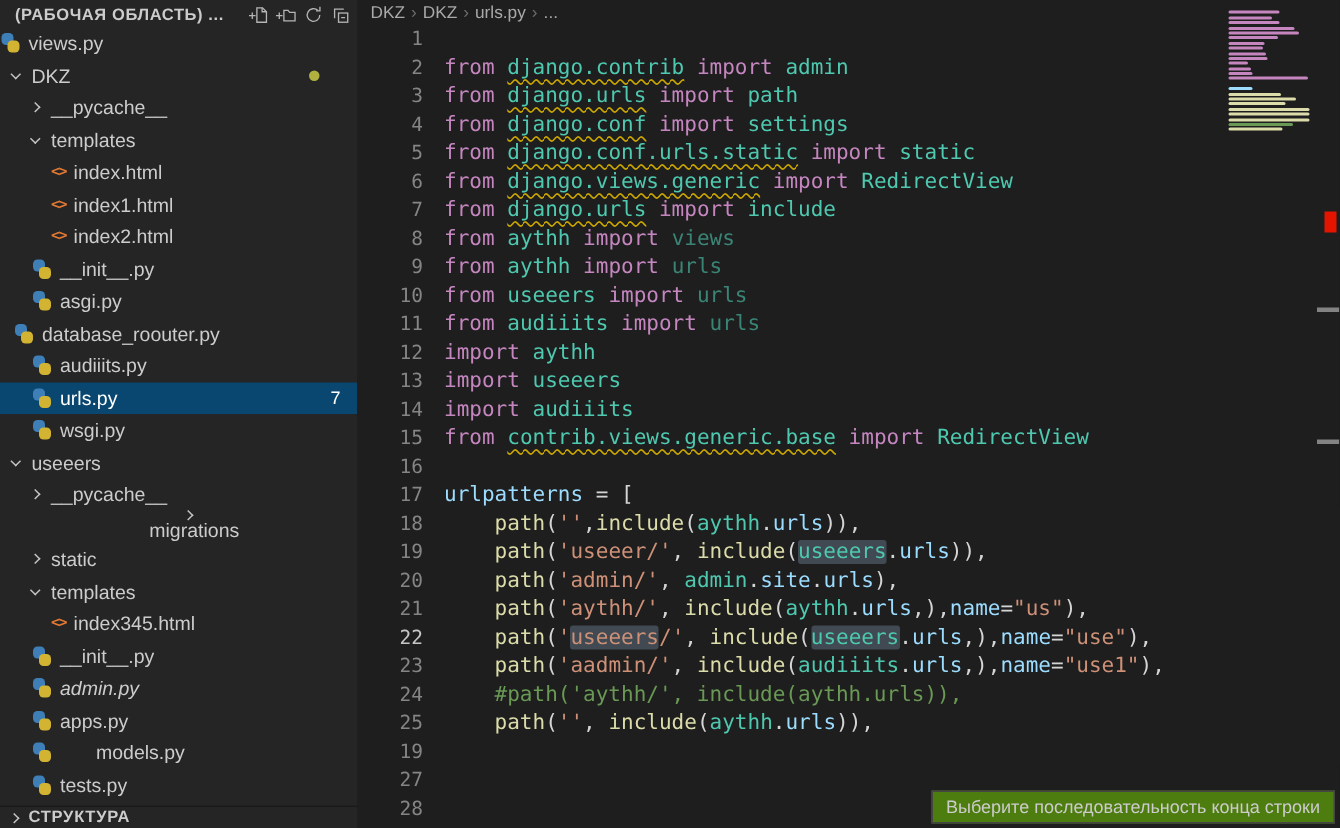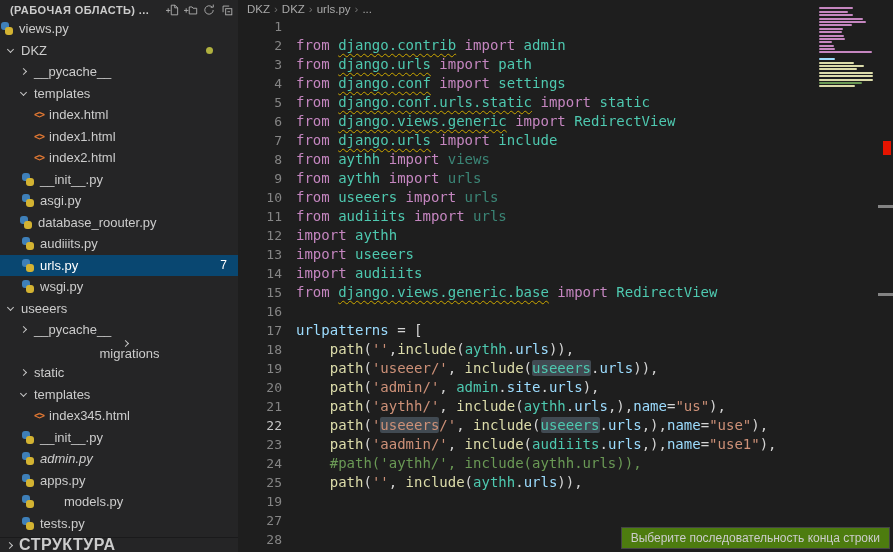--- a/index.html
+++ b/index.html
@@ -17,21 +17,21 @@
   .tree-row.selected{background:var(--selection_bg,#094771);color:#ffffff}
   .chev{width:5px;height:5px;border-right:1.3px solid #c5c5c5;border-bottom:1.3px solid #c5c5c5;display:inline-block;flex:none;margin-right:8px}
   .chev.down{transform:rotate(45deg);margin-top:-2px}
   .chev.right{transform:rotate(-45deg)}
   .icon-py{width:13px;height:13px;position:relative;flex:none;margin-right:6px}
   .py-b{position:absolute;left:1px;top:0;width:8px;height:8px;border-radius:3px;background:#3e7fb8}
   .py-y{position:absolute;right:0;bottom:0;width:8px;height:8px;border-radius:3px;background:#d3b332}
   .icon-html{color:#e37933;font-size:10px;font-weight:bold;margin-right:5px;font-family:"DejaVu Sans Mono",monospace;letter-spacing:-1px;flex:none}
   .badge{margin-left:auto;margin-right:11px;font-size:12px;color:#ffffff}
   .dot{margin-left:auto;margin-right:25px;width:7px;height:7px;border-radius:50%;background:#b0b13f;flex:none}
-  .sb-footer{position:absolute;left:0;right:0;bottom:0;height:15px;display:flex;align-items:center;gap:7px;padding-left:7px;font-size:16px;font-weight:bold;letter-spacing:.5px;background:var(--sidebar_bg,#252526);border-top:1px solid #1a1a1b}
+  .sb-footer{position:absolute;left:0;right:0;bottom:0;height:15px;display:flex;align-items:center;gap:7px;padding-left:7px;font-size:11px;font-weight:bold;letter-spacing:.5px;background:var(--sidebar_bg,#252526);border-top:1px solid #1a1a1b}
   .sb-footer .chev{margin-right:0}
 
   
   .editor{flex:1;position:relative;background:var(--editor_bg,#1e1e1e);overflow:hidden}
   .breadcrumb{height:17px;display:flex;align-items:center;gap:4px;padding-left:9px;font-size:11.5px;color:#a9a9a9}
   .bc-sep{color:#6e6e6e}
   .bc-item{cursor:pointer}
   .code{font-family:"DejaVu Sans Mono",monospace;font-size:14px;line-height:19px;color:var(--plain,#d4d4d4)}
   .code-line{display:flex;height:19px;white-space:pre}
   .ln{width:44px;text-align:right;flex:none;color:#858585;font-size:13px;cursor:pointer}
@@ -133,21 +133,21 @@
           </span>
           <span class="tree-label">__init__.py</span>
         </div>
         <div class="tree-row" style="padding-left: 21px;">
           <span class="icon-py">
             <span class="py-b"></span>
             <span class="py-y"></span>
           </span>
           <span class="tree-label">asgi.py</span>
         </div>
-        <div class="tree-row" style="padding-left: 19px; text-align: right;">
+        <div class="tree-row" style="padding-left: 9px; text-align: right;">
           <span class="icon-py">
             <span class="py-b"></span>
             <span class="py-y"></span>
           </span>
           <span class="tree-label">database_roouter.py</span>
         </div>
         <div class="tree-row" style="padding-left: 21px;">
           <span class="icon-py">
             <span class="py-b"></span>
             <span class="py-y"></span>
@@ -253,21 +253,21 @@
         <div class="code-line"><span class="ln">5</span><span class="lt"><span class="tk-k">from </span><span class="tk-m tk-u">django.conf.urls.static</span><span class="tk-k"> import </span><span class="tk-m">static</span></span></div>
         <div class="code-line"><span class="ln">6</span><span class="lt"><span class="tk-k">from </span><span class="tk-m tk-u">django.views.generic</span><span class="tk-k"> import </span><span class="tk-m">RedirectView</span></span></div>
         <div class="code-line"><span class="ln">7</span><span class="lt"><span class="tk-k">from </span><span class="tk-m tk-u">django.urls</span><span class="tk-k"> import </span><span class="tk-m">include</span></span></div>
         <div class="code-line"><span class="ln">8</span><span class="lt"><span class="tk-k">from </span><span class="tk-m">aythh</span><span class="tk-k"> import </span><span class="tk-m tk-fade">views</span></span></div>
         <div class="code-line"><span class="ln">9</span><span class="lt"><span class="tk-k">from </span><span class="tk-m">aythh</span><span class="tk-k"> import </span><span class="tk-m tk-fade">urls</span></span></div>
         <div class="code-line"><span class="ln">10</span><span class="lt"><span class="tk-k">from </span><span class="tk-m">useeers</span><span class="tk-k"> import </span><span class="tk-m tk-fade">urls</span></span></div>
         <div class="code-line"><span class="ln">11</span><span class="lt"><span class="tk-k">from </span><span class="tk-m">audiiits</span><span class="tk-k"> import </span><span class="tk-m tk-fade">urls</span></span></div>
         <div class="code-line"><span class="ln">12</span><span class="lt"><span class="tk-k">import </span><span class="tk-m">aythh</span></span></div>
         <div class="code-line"><span class="ln">13</span><span class="lt"><span class="tk-k">import </span><span class="tk-m">useeers</span></span></div>
         <div class="code-line"><span class="ln">14</span><span class="lt"><span class="tk-k">import </span><span class="tk-m">audiiits</span></span></div>
-        <div class="code-line"><span class="ln">15</span><span class="lt"><span class="tk-k">from </span><span class="tk-m tk-u">django.views.generic.base</span><span class="tk-k"> import </span><span class="tk-m">RedirectView</span></span></div>
+        <div class="code-line"><span class="ln">15</span><span class="lt"><span class="tk-k">from </span><span class="tk-m tk-u">contrib.views.generic.base</span><span class="tk-k"> import </span><span class="tk-m">RedirectView</span></span></div>
         <div class="code-line"><span class="ln">16</span><span class="lt"></span></div>
         <div class="code-line"><span class="ln">17</span><span class="lt"><span class="tk-v">urlpatterns</span><span class="tk-p"> = [</span></span></div>
         <div class="code-line"><span class="ln">18</span><span class="lt"><span class="tk-p">    </span><span class="tk-f">path</span><span class="tk-p">(</span><span class="tk-s">''</span><span class="tk-p">,</span><span class="tk-f">include</span><span class="tk-p">(</span><span class="tk-m">aythh</span><span class="tk-p">.</span><span class="tk-v">urls</span><span class="tk-p">)),</span></span></div>
         <div class="code-line"><span class="ln">19</span><span class="lt"><span class="tk-p">    </span><span class="tk-f">path</span><span class="tk-p">(</span><span class="tk-s">'useeer/'</span><span class="tk-p">, </span><span class="tk-f">include</span><span class="tk-p">(</span><span class="tk-m tk-hl">useeers</span><span class="tk-p">.</span><span class="tk-v">urls</span><span class="tk-p">)),</span></span></div>
         <div class="code-line"><span class="ln">20</span><span class="lt"><span class="tk-p">    </span><span class="tk-f">path</span><span class="tk-p">(</span><span class="tk-s">'admin/'</span><span class="tk-p">, </span><span class="tk-m">admin</span><span class="tk-p">.</span><span class="tk-v">site</span><span class="tk-p">.</span><span class="tk-v">urls</span><span class="tk-p">),</span></span></div>
         <div class="code-line"><span class="ln">21</span><span class="lt"><span class="tk-p">    </span><span class="tk-f">path</span><span class="tk-p">(</span><span class="tk-s">'aythh/'</span><span class="tk-p">, </span><span class="tk-f">include</span><span class="tk-p">(</span><span class="tk-m">aythh</span><span class="tk-p">.</span><span class="tk-v">urls</span><span class="tk-p">,),</span><span class="tk-v">name</span><span class="tk-p">=</span><span class="tk-s">"us"</span><span class="tk-p">),</span></span></div>
         <div class="code-line current"><span class="ln">22</span><span class="lt"><span class="tk-p">    </span><span class="tk-f">path</span><span class="tk-p">(</span><span class="tk-s">'</span><span class="tk-s tk-hl">useeers</span><span class="tk-s">/'</span><span class="tk-p">, </span><span class="tk-f">include</span><span class="tk-p">(</span><span class="tk-m tk-hl">useeers</span><span class="tk-p">.</span><span class="tk-v">urls</span><span class="tk-p">,),</span><span class="tk-v">name</span><span class="tk-p">=</span><span class="tk-s">"use"</span><span class="tk-p">),</span></span></div>
         <div class="code-line"><span class="ln">23</span><span class="lt"><span class="tk-p">    </span><span class="tk-f">path</span><span class="tk-p">(</span><span class="tk-s">'aadmin/'</span><span class="tk-p">, </span><span class="tk-f">include</span><span class="tk-p">(</span><span class="tk-m">audiiits</span><span class="tk-p">.</span><span class="tk-v">urls</span><span class="tk-p">,),</span><span class="tk-v">name</span><span class="tk-p">=</span><span class="tk-s">"use1"</span><span class="tk-p">),</span></span></div>
         <div class="code-line"><span class="ln">24</span><span class="lt"><span class="tk-c">    #path('aythh/', include(aythh.urls)),</span></span></div>
         <div class="code-line"><span class="ln">25</span><span class="lt"><span class="tk-p">    </span><span class="tk-f">path</span><span class="tk-p">(</span><span class="tk-s">''</span><span class="tk-p">, </span><span class="tk-f">include</span><span class="tk-p">(</span><span class="tk-m">aythh</span><span class="tk-p">.</span><span class="tk-v">urls</span><span class="tk-p">)),</span></span></div>

